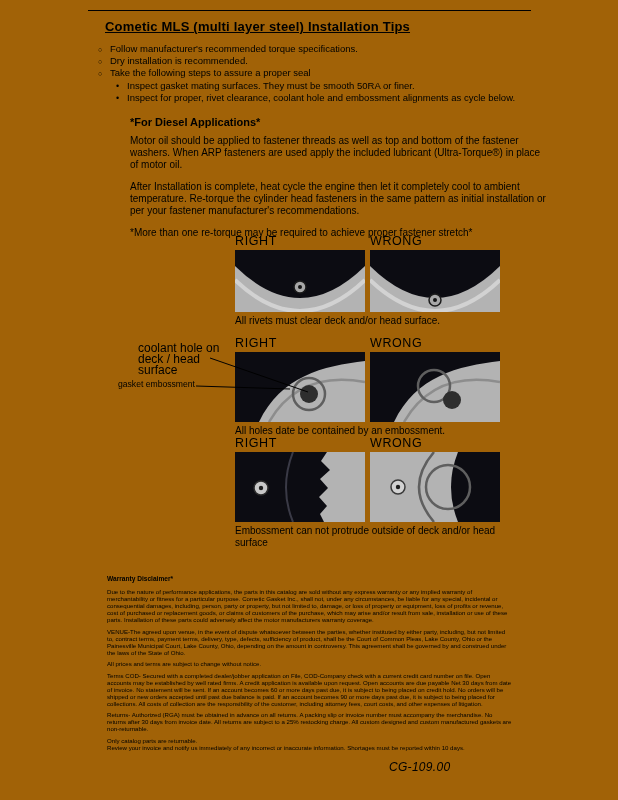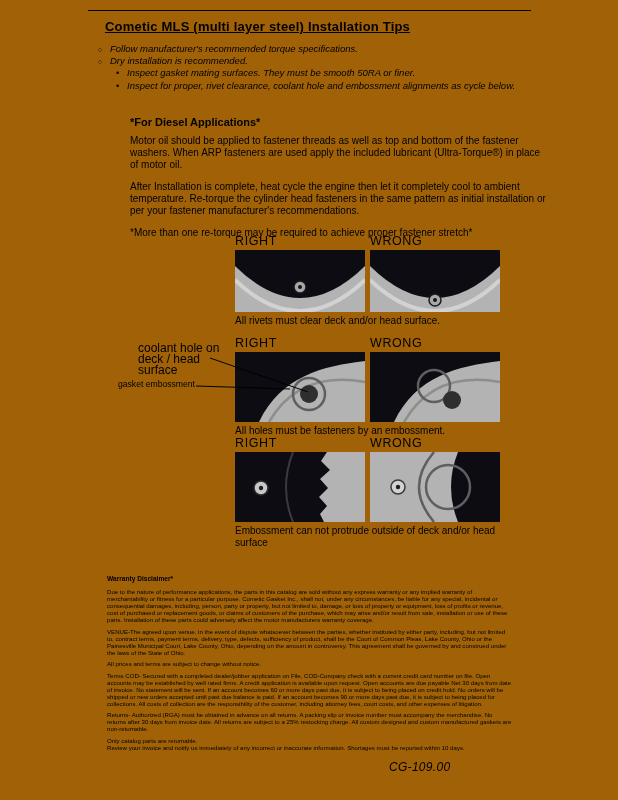--- a/index.html
+++ b/index.html
@@ -5,21 +5,21 @@
   * { margin:0; padding:0; box-sizing:border-box; }
   html,body { background:#ffffff; }
   body { font-family:"Liberation Sans", sans-serif; color:#000; }
   .page { position:relative; width:618px; height:800px; background:#a16207; margin:0 auto; overflow:hidden; }
 
   .top-rule { position:absolute; left:88px; top:10px; width:443px; height:1px; background:#000; }
 
   .title { position:absolute; left:105px; top:19px; font-size:13px; font-weight:bold; text-decoration:underline; letter-spacing:.2px; }
 
   .tips { position:absolute; left:98px; top:43px; width:424px; font-size:9.5px; line-height:12.2px; }
-  .tip { position:relative; padding-left:12px;font-style:italic; }
+  .tip { position:relative; padding-left:12px; }
   .tip::before { content:"○"; position:absolute; left:0; top:1px; font-size:7px; }
   .tip.sub { margin-left:18px; padding-left:11px; }
   .tip.sub::before { content:"•"; font-size:9px; top:0; }
 
   .diesel { position:absolute; left:130px; top:116px; width:420px; font-size:10px; line-height:12px; }
   .diesel .dh { font-size:11px; font-weight:bold; margin-bottom:7px; }
   .diesel p { margin-bottom:10px; }
   .diesel .note { margin-top:4px; }
 
   .diag-row { position:absolute; left:235px; width:265px; }
@@ -47,20 +47,21 @@
 
 <div class="page">
 
   <div class="top-rule"></div>
 
   <div class="title">Cometic MLS (multi layer steel) Installation Tips</div>
 
   <div class="tips">
     <div class="tip"><span>Follow manufacturer's recommended torque specifications.</span></div>
     <div class="tip"><span>Dry installation is recommended.</span></div>
+    <div class="tip"><span>Take the following steps to assure a proper seal</span></div>
     <div class="tip sub"><span>Inspect gasket mating surfaces.  They must be smooth 50RA or finer.</span></div>
     <div class="tip sub"><span>Inspect for proper, rivet clearance, coolant hole and embossment alignments as cycle below.</span></div>
   </div>
 
   <div class="diesel">
     <div class="dh">*For Diesel Applications*</div>
     <p>Motor oil should be applied to fastener threads as well as top and bottom of the fastener washers. When ARP fasteners are used apply the included lubricant (Ultra-Torque®) in place of motor oil.</p>
     <p>After Installation is complete, heat cycle the engine then let it completely cool to ambient temperature. Re-torque the cylinder head fasteners in the same pattern as initial installation or per your fastener manufacturer's recommendations.</p>
     <div class="note">*More than one re-torque may be required to achieve proper fastener stretch*</div>
   </div>
@@ -107,21 +108,21 @@
         <circle cx="74" cy="42" r="9" fill="#2e2e2e"></circle>
       </svg>
       <svg viewBox="0 0 130 70" width="130" height="70">
         <rect width="130" height="70" fill="#b3b3b3"></rect>
         <path d="M0,0 H130 V9 C88,14 46,24 24,70 H0 Z" fill="#0c0c12"></path>
         <path d="M34,70 Q64,18 130,30" stroke="#8d8d8d" stroke-width="2.5" fill="none"></path>
         <circle cx="64" cy="34" r="16" fill="none" stroke="#5f5f5f" stroke-width="2.5"></circle>
         <circle cx="82" cy="48" r="9" fill="#2e2e2e"></circle>
       </svg>
     </div>
-    <div class="diag-caption">All holes must be fasteners by an embossment.</div>
+    <div class="diag-caption">All holes date be contained by an embossment.</div>
   </div>
 
   <div class="label-coolant">coolant hole on deck / head surface</div>
   <div class="label-emboss">gasket embossment</div>
   <svg class="pointer-lines" viewBox="0 0 180 70" width="180" height="70">
     <line x1="78" y1="16" x2="176" y2="50" stroke="#000" stroke-width="1"></line>
     <line x1="64" y1="44" x2="158" y2="47" stroke="#000" stroke-width="1"></line>
   </svg>
 
   <div class="diag-row r3">

